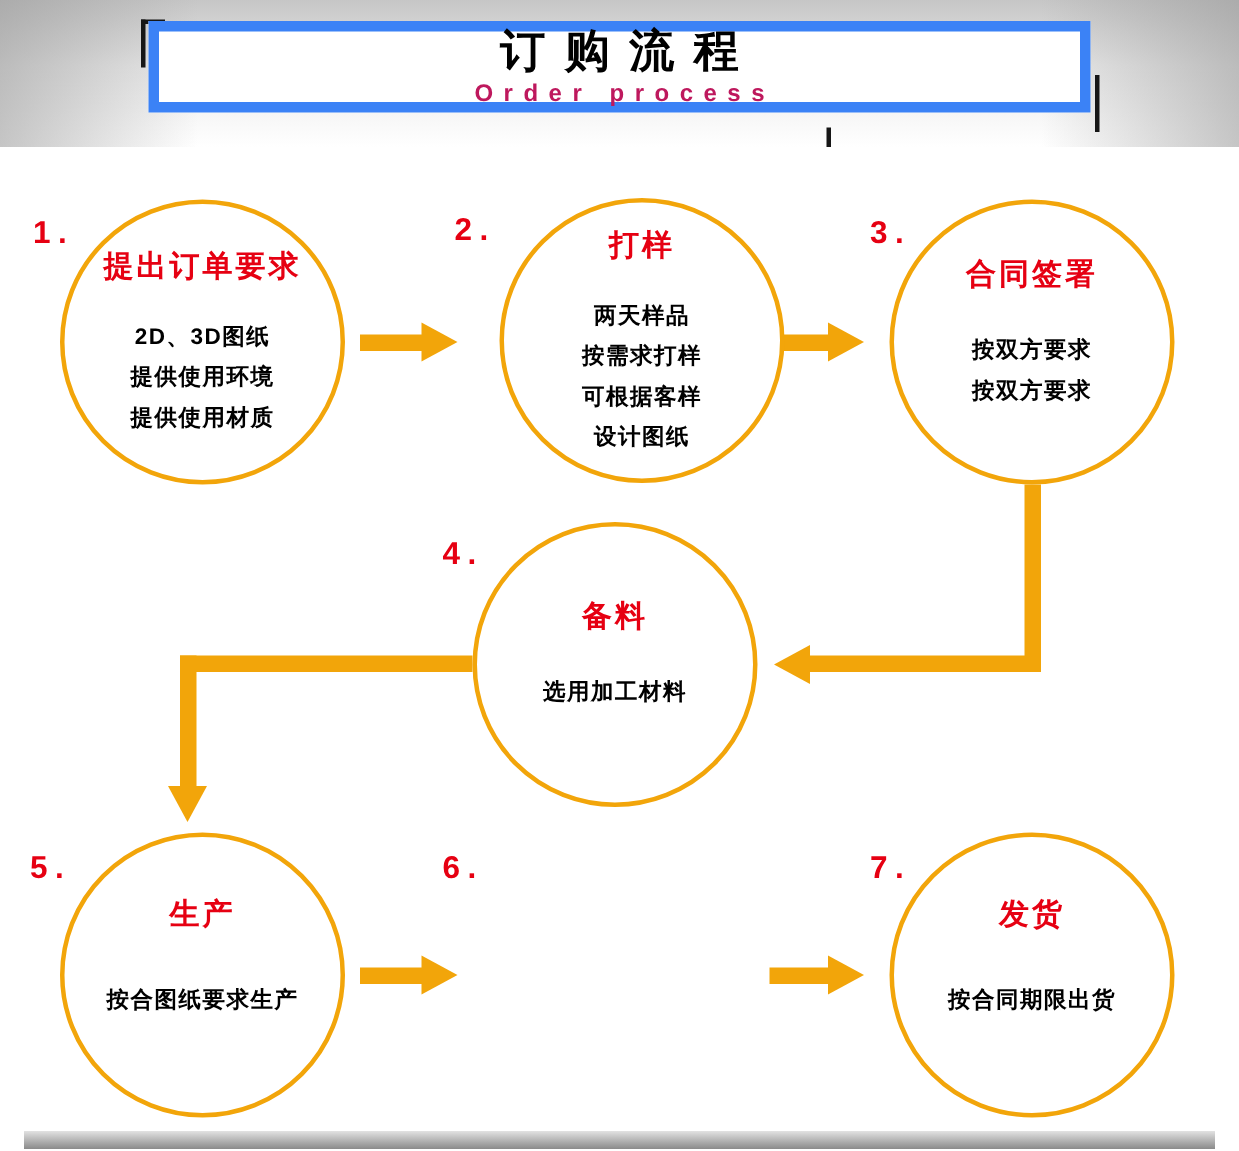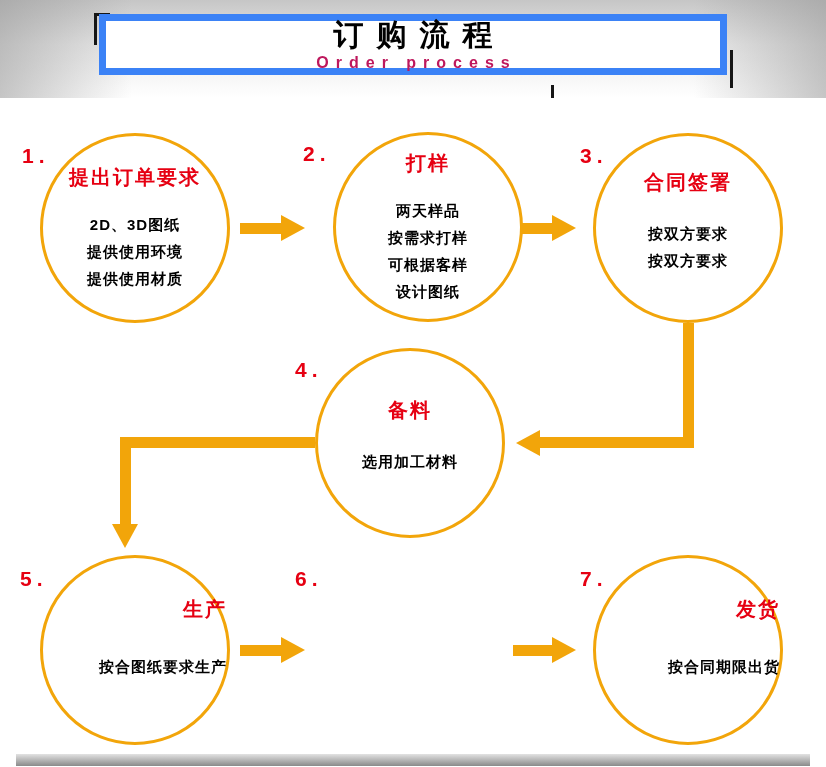--- a/index.html
+++ b/index.html
@@ -74,21 +74,21 @@
   .c2{left:333px;top:132px;}
   .c3{left:593px;top:133px;}
   .c4{left:315px;top:348px;}
   .c5{left:40px;top:555px;}
   .c6{left:315px;top:555px;}
   .c7{left:593px;top:555px;}
   .c3 .circle-title,.c4 .circle-title{margin-bottom:24px;}
   .c6 .circle-title{margin-bottom:22px;}
   .c5 .circle-title,.c7 .circle-title{margin-bottom:30px;}
   .c3,.c4{padding-bottom:14px;}
-  .c5,.c6,.c7{padding-bottom:24px;align-items:flex-end;}
+  .c5,.c6,.c7{padding-bottom:24px;}
 
   
   .step-num{
     position:absolute;color:var(--title-red);font-weight:bold;font-size:21px;
     letter-spacing:5px;z-index:3;
   }
   .n1{left:22px;top:144px;}
   .n2{left:303px;top:142px;}
   .n3{left:580px;top:144px;}
   .n4{left:295px;top:358px;}

